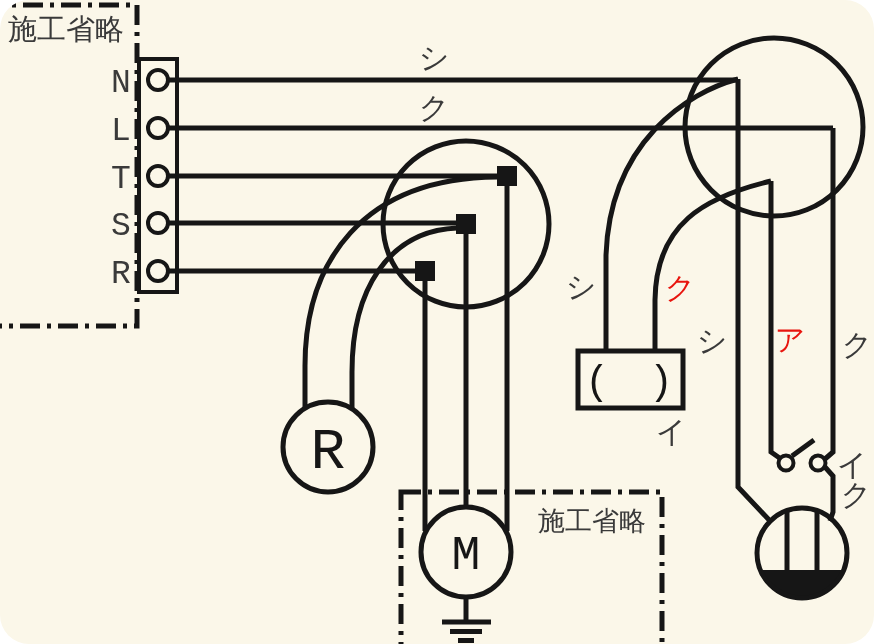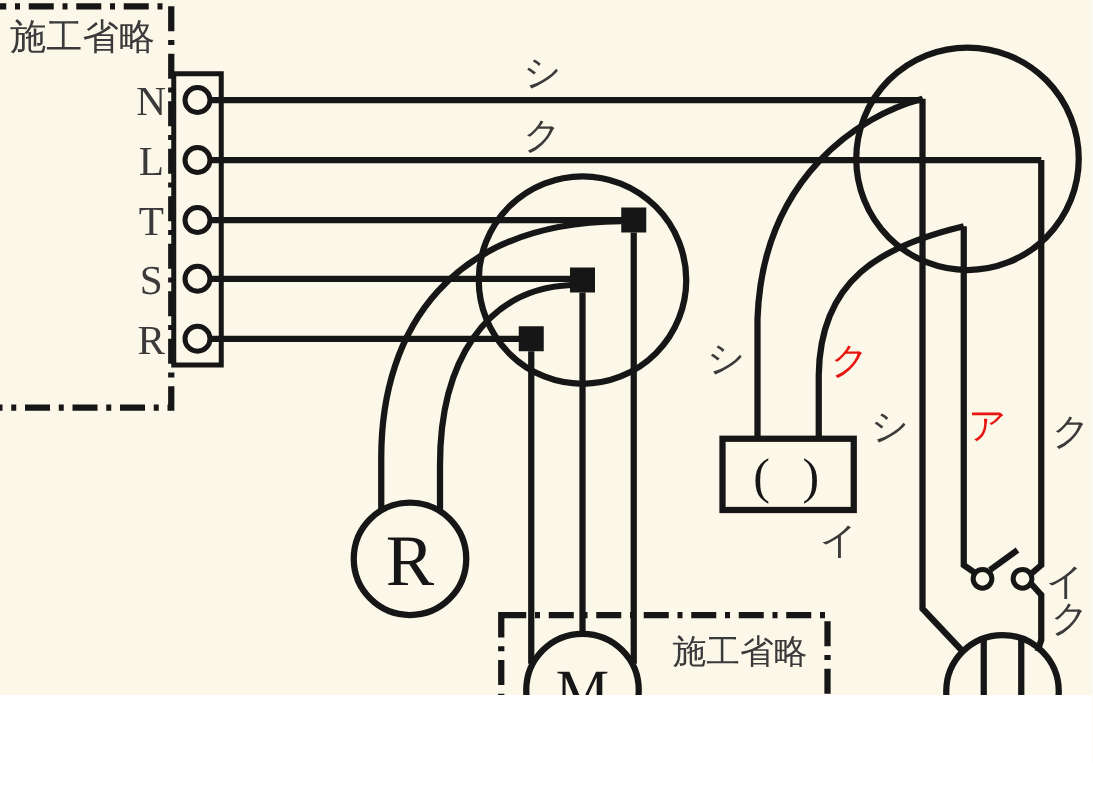--- a/index.html
+++ b/index.html
@@ -1,21 +1,22 @@
 <!DOCTYPE html>
 <html style="--bg: #fbf7e9; --line: #161616; --text: #3a3a3a; --red: #e8150e;"><head>
 <meta charset="utf-8">
 <style>
   html,body{margin:0;padding:0;}
   .stage{
     position:relative;
-    width:874px;height:556px;
+    width:874px;height:644px;
     background:var(--bg,#fbf7e9);
     overflow:hidden;
-    font-family:Liberation Serif, serif;
+    font-family:Liberation Mono, monospace;
+    border-radius:29px;
   }
   svg{position:absolute;left:0;top:0;}
   .wire{stroke:var(--line,#161616);stroke-width:5;fill:none;}
   .thin{stroke:var(--line,#161616);stroke-width:4;fill:none;}
   .outline{stroke:var(--line,#161616);stroke-width:5;fill:none;}
   .openfill{stroke:var(--line,#161616);stroke-width:4;fill:var(--bg,#fbf7e9);}
   .solid{fill:var(--line,#161616);stroke:none;}
   .dashdot{stroke:var(--line,#161616);stroke-width:5;fill:none;stroke-dasharray:20 7 4 7;}
   text{fill:var(--text,#3a3a3a);text-anchor:middle;}
   .kana{font-size:30px;}

